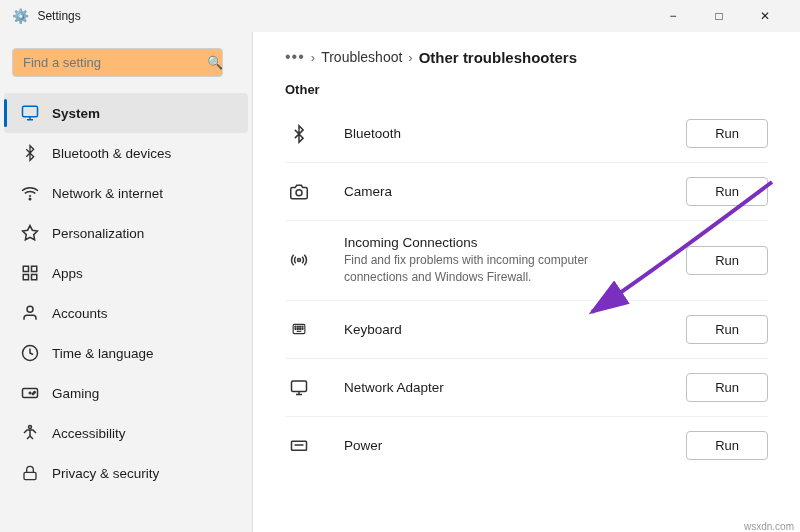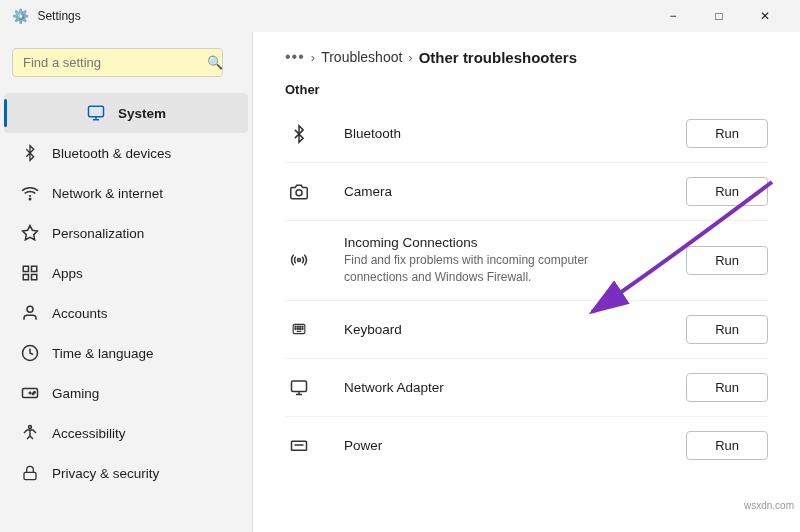--- a/index.html
+++ b/index.html
@@ -61,21 +61,21 @@
       background: #f3f3f3;
       display: flex;
       flex-direction: column;
       flex-shrink: 0;
       padding-top: 8px;
     }
     .search-box {
       margin: 8px 29px 16px 12px;
       display: flex;
       align-items: center;
-      background: #fef9c3;
+      background: #fdba74;
       border: 1px solid #d0d0d0;
       border-radius: 4px;
       padding: 6px 10px;
       gap: 8px;
     }
     .search-box input {
       border: none;
       outline: none;
       font-size: 13px;
       color: #666;
@@ -95,21 +95,20 @@
       font-size: 13.5px;
       color: #1c1c1c;
       cursor: pointer;
       border-radius: 4px;
       margin: 0 4px;
       position: relative;
     }
     .nav-item.active {
       background: #e5e5e5;
       font-weight: 600;
-      justify-content: center;
     }
     .nav-item.active::before {
       content: '';
       position: absolute;
       left: 0;
       top: 6px;
       bottom: 6px;
       width: 3px;
       background: #0067c0;
       border-radius: 2px;
@@ -232,21 +231,21 @@
       position: relative;
       flex: 1;
       display: flex;
       flex-direction: column;
       overflow: hidden;
     }
 
     
     .watermark {
       position: absolute;
-      bottom: 21px;
+      bottom: 0;
       right: 6px;
       font-size: 10px;
       color: #999;
       z-index: 50;
     }
   </style>
 </head>
 <body>
 
 <div class="title-bar">

